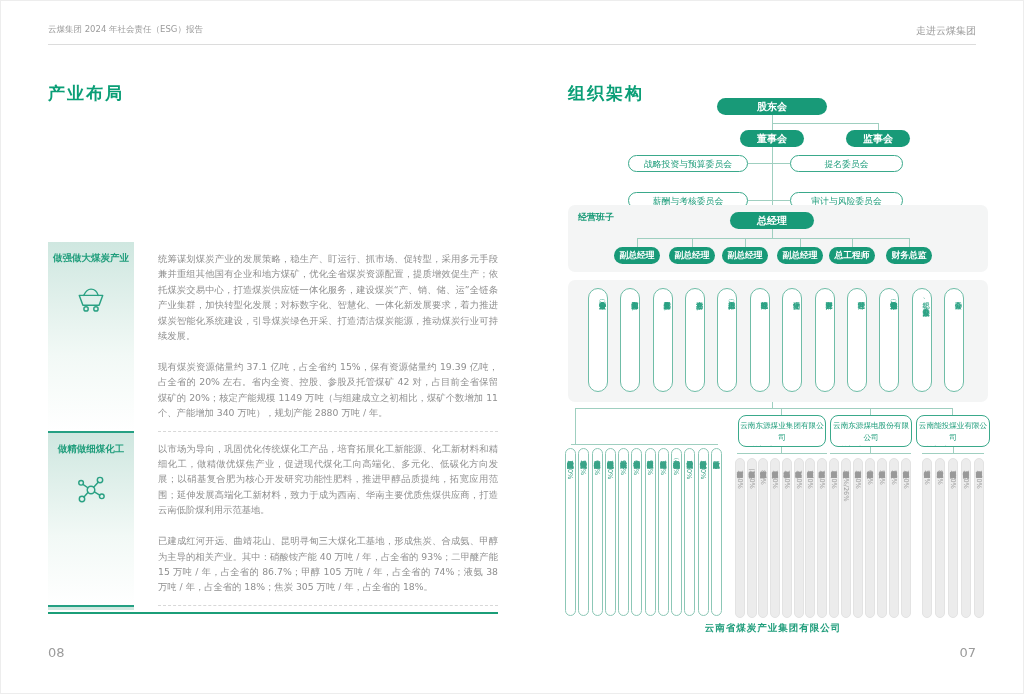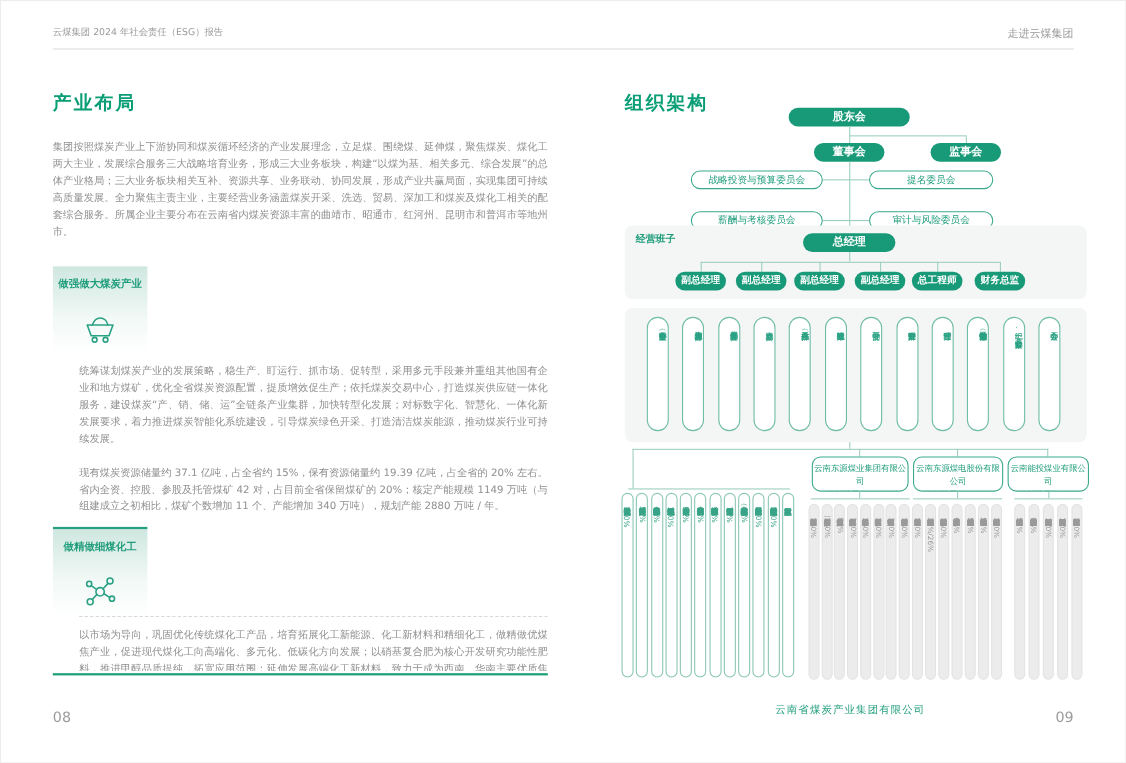--- a/index.html
+++ b/index.html
@@ -13,21 +13,21 @@
   .page{position:absolute;top:0;height:694px;}
   #page-left{left:0;width:528px;}
   #page-right{left:528px;width:496px;}
   .page-num{position:absolute;top:645px;font-size:13px;color:#9b9b9b;}
   
   .ptitle{position:absolute;font-size:17px;font-weight:bold;color:#0a9e76;letter-spacing:2px;}
   #page-left .ptitle{left:48px;top:82px;}
   .intro{position:absolute;left:48px;top:126px;width:450px;font-size:9.3px;line-height:1.68;text-align:justify;color:#8f8f8f;}
   .secbar{position:absolute;left:48px;top:217px;width:450px;height:21px;background:linear-gradient(90deg,#0f9c73,#2fa787);border-radius:0 11px 11px 0;color:#fff;font-size:11px;font-weight:bold;line-height:21px;padding-left:14px;box-sizing:border-box;}
   .rows{position:absolute;left:48px;top:242px;width:450px;height:368px;overflow:hidden;}
-  .brow{display:flex;align-items:stretch;flex-direction:column;}
+  .brow{display:flex;align-items:stretch;}
   .brow + .brow .lblcell{border-top:2px solid #25a083;}
   .brow + .brow .bodycell{border-top:1px dashed #d8d8d8;}
   .lblcell{width:86px;flex:none;background:linear-gradient(180deg,#cfe7e0,#f2f9f6 60%,#ffffff);text-align:center;padding-top:10px;box-sizing:border-box;}
   .lblcell .lbl{font-size:9.5px;font-weight:bold;color:#1f9d7b;display:block;}
   .lblcell svg{margin-top:16px;}
   .bodycell{flex:1;margin-left:24px;padding:9px 0 10px 0;font-size:9.3px;line-height:1.66;text-align:justify;white-space:pre-line;color:#8f8f8f;}
   .bottom-rule{position:absolute;left:48px;top:612px;width:450px;height:2px;background:#1b9e78;}
   
   .pill{position:absolute;background:#189a78;color:#fff;font-size:10px;font-weight:bold;text-align:center;border-radius:9px;height:17px;line-height:17px;overflow:hidden;}
   .opill{position:absolute;background:#fff;border:1px solid #3aa98b;color:#1f9d7b;font-size:8.8px;text-align:center;border-radius:9.5px;height:17px;line-height:17px;box-sizing:border-box;overflow:hidden;}
@@ -36,35 +36,34 @@
   .hline,.vline{position:absolute;background:#9fcfc0;}
   .hline{height:1px;}
   .vline{width:1px;}
   .vwrap{position:absolute;display:flex;justify-content:space-between;}
   .vpill{writing-mode:vertical-rl;text-orientation:mixed;overflow:hidden;box-sizing:border-box;padding-top:7px;text-align:left;}
   .dept{width:20px;height:104px;border:1px solid #6fbda7;border-radius:10px;background:#fff;color:#2aa183;font-size:7.2px;line-height:1.35;}
   .lsub{width:11px;height:168px;border:1px solid #8cc7b6;border-radius:6px;background:#fff;color:#3aa488;font-size:6.8px;line-height:1.5;}
   .gsub{width:10px;height:160px;border-radius:5px;background:#ececec;color:#9a9a9a;font-size:6.6px;line-height:1.45;border:1px solid #e3e3e3;}
   .vpill .pct{margin-top:4px;}
   .cobox{position:absolute;background:#fff;border:1px solid #3aa98b;border-radius:8px;height:32px;color:#1f9d7b;font-size:7.6px;text-align:center;box-sizing:border-box;padding-top:4px;line-height:1.55;overflow:hidden;}
-  .caption{position:absolute;font-size:9.5px;font-weight:normal;color:#1f9d7b;letter-spacing:1px;text-align:center;margin-top:17px;}
+  .caption{position:absolute;font-size:9.5px;font-weight:bold;color:#1f9d7b;letter-spacing:1px;text-align:center;}
   .icon-svg{stroke:#2aa183;fill:none;stroke-width:1.6;stroke-linecap:round;stroke-linejoin:round;}
 </style>
 </head>
 <body>
 
 <div class="sheet"></div>
 
 <div class="hdr-left">云煤集团 2024 年社会责任（ESG）报告</div>
 <div class="hdr-right">走进云煤集团</div>
 <div class="hdr-rule"></div>
 
 <div class="page" id="page-left">
   <div class="ptitle">产业布局</div>
-  <div class="intro">集团按照煤炭产业上下游协同和煤炭循环经济的产业发展理念，立足煤、围绕煤、延伸煤，聚焦煤炭、煤化工两大主业，发展综合服务三大战略培育业务，形成三大业务板块，构建“以煤为基、相关多元、综合发展”的总体产业格局；三大业务板块相关互补、资源共享、业务联动、协同发展，形成产业共赢局面，实现集团可持续高质量发展。全力聚焦主责主业，主要经营业务涵盖煤炭开采、洗选、贸易、深加工和煤炭及煤化工相关的配套综合服务。所属企业主要分布在云南省内煤炭资源丰富的曲靖市、昭通市、红河州、昆明市和普洱市等地州市。</div>
 
   <div class="rows">
     <div class="brow">
       <div class="lblcell">
         <span class="lbl">做强做大煤炭产业</span>
         <svg class="icon-svg" width="36" height="36" viewBox="0 0 40 40">
           <path d="M12 16 q3 -7 8 -7 q6 0 8 7"></path>
           <path d="M7 16 H33 L29 27 H11 Z"></path>
           <circle cx="14.5" cy="31" r="2.4"></circle>
           <circle cx="25.5" cy="31" r="2.4"></circle>
@@ -233,14 +232,14 @@
   <div class="vwrap" style="left:394px;top:458px;width:62px;height:160px;">
 
   <div class="vpill gsub"><span>云南能投威信煤炭有限公司</span><span class="pct">50%</span></div>
       <div class="vpill gsub"><span>云南镇雄矿业能源开发有限公司</span><span class="pct">80%</span></div>
       <div class="vpill gsub"><span>昆明煤炭科学研究院有限公司</span><span class="pct">100%</span></div>
       <div class="vpill gsub"><span>昆明煤炭设计研究院有限公司</span><span class="pct">100%</span></div>
       <div class="vpill gsub"><span>云南省煤炭机电试验所有限公司</span><span class="pct">100%</span></div>
     </div>
 
   <div class="caption" style="left:130px;top:622px;width:230px;">云南省煤炭产业集团有限公司</div>
-  <div class="page-num" style="right:48px;">09</div>
+  <div class="page-num" style="right:48px;">07</div>
 </div>
 
 </body></html>

